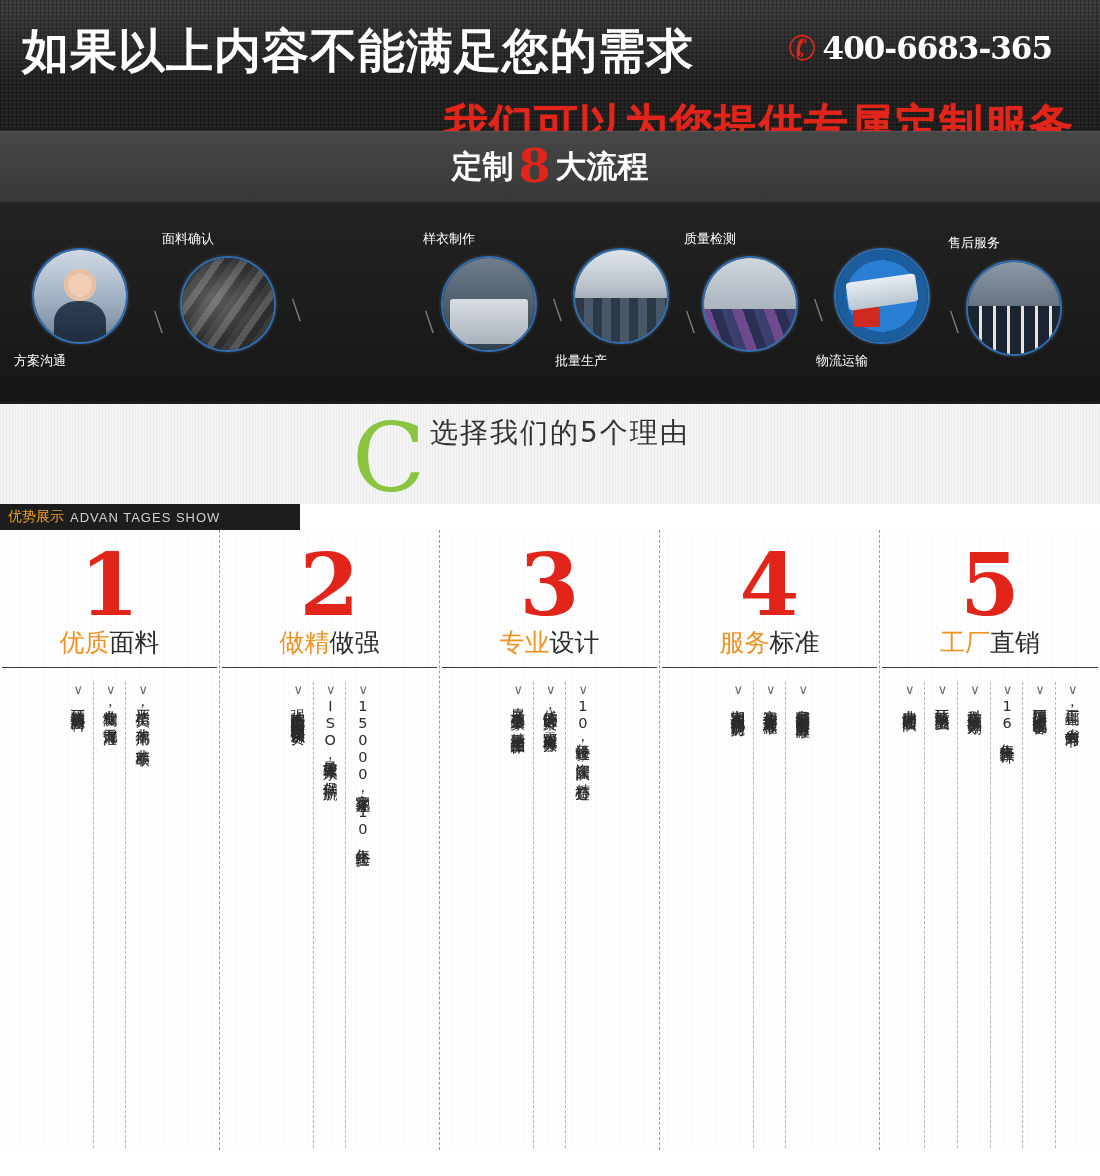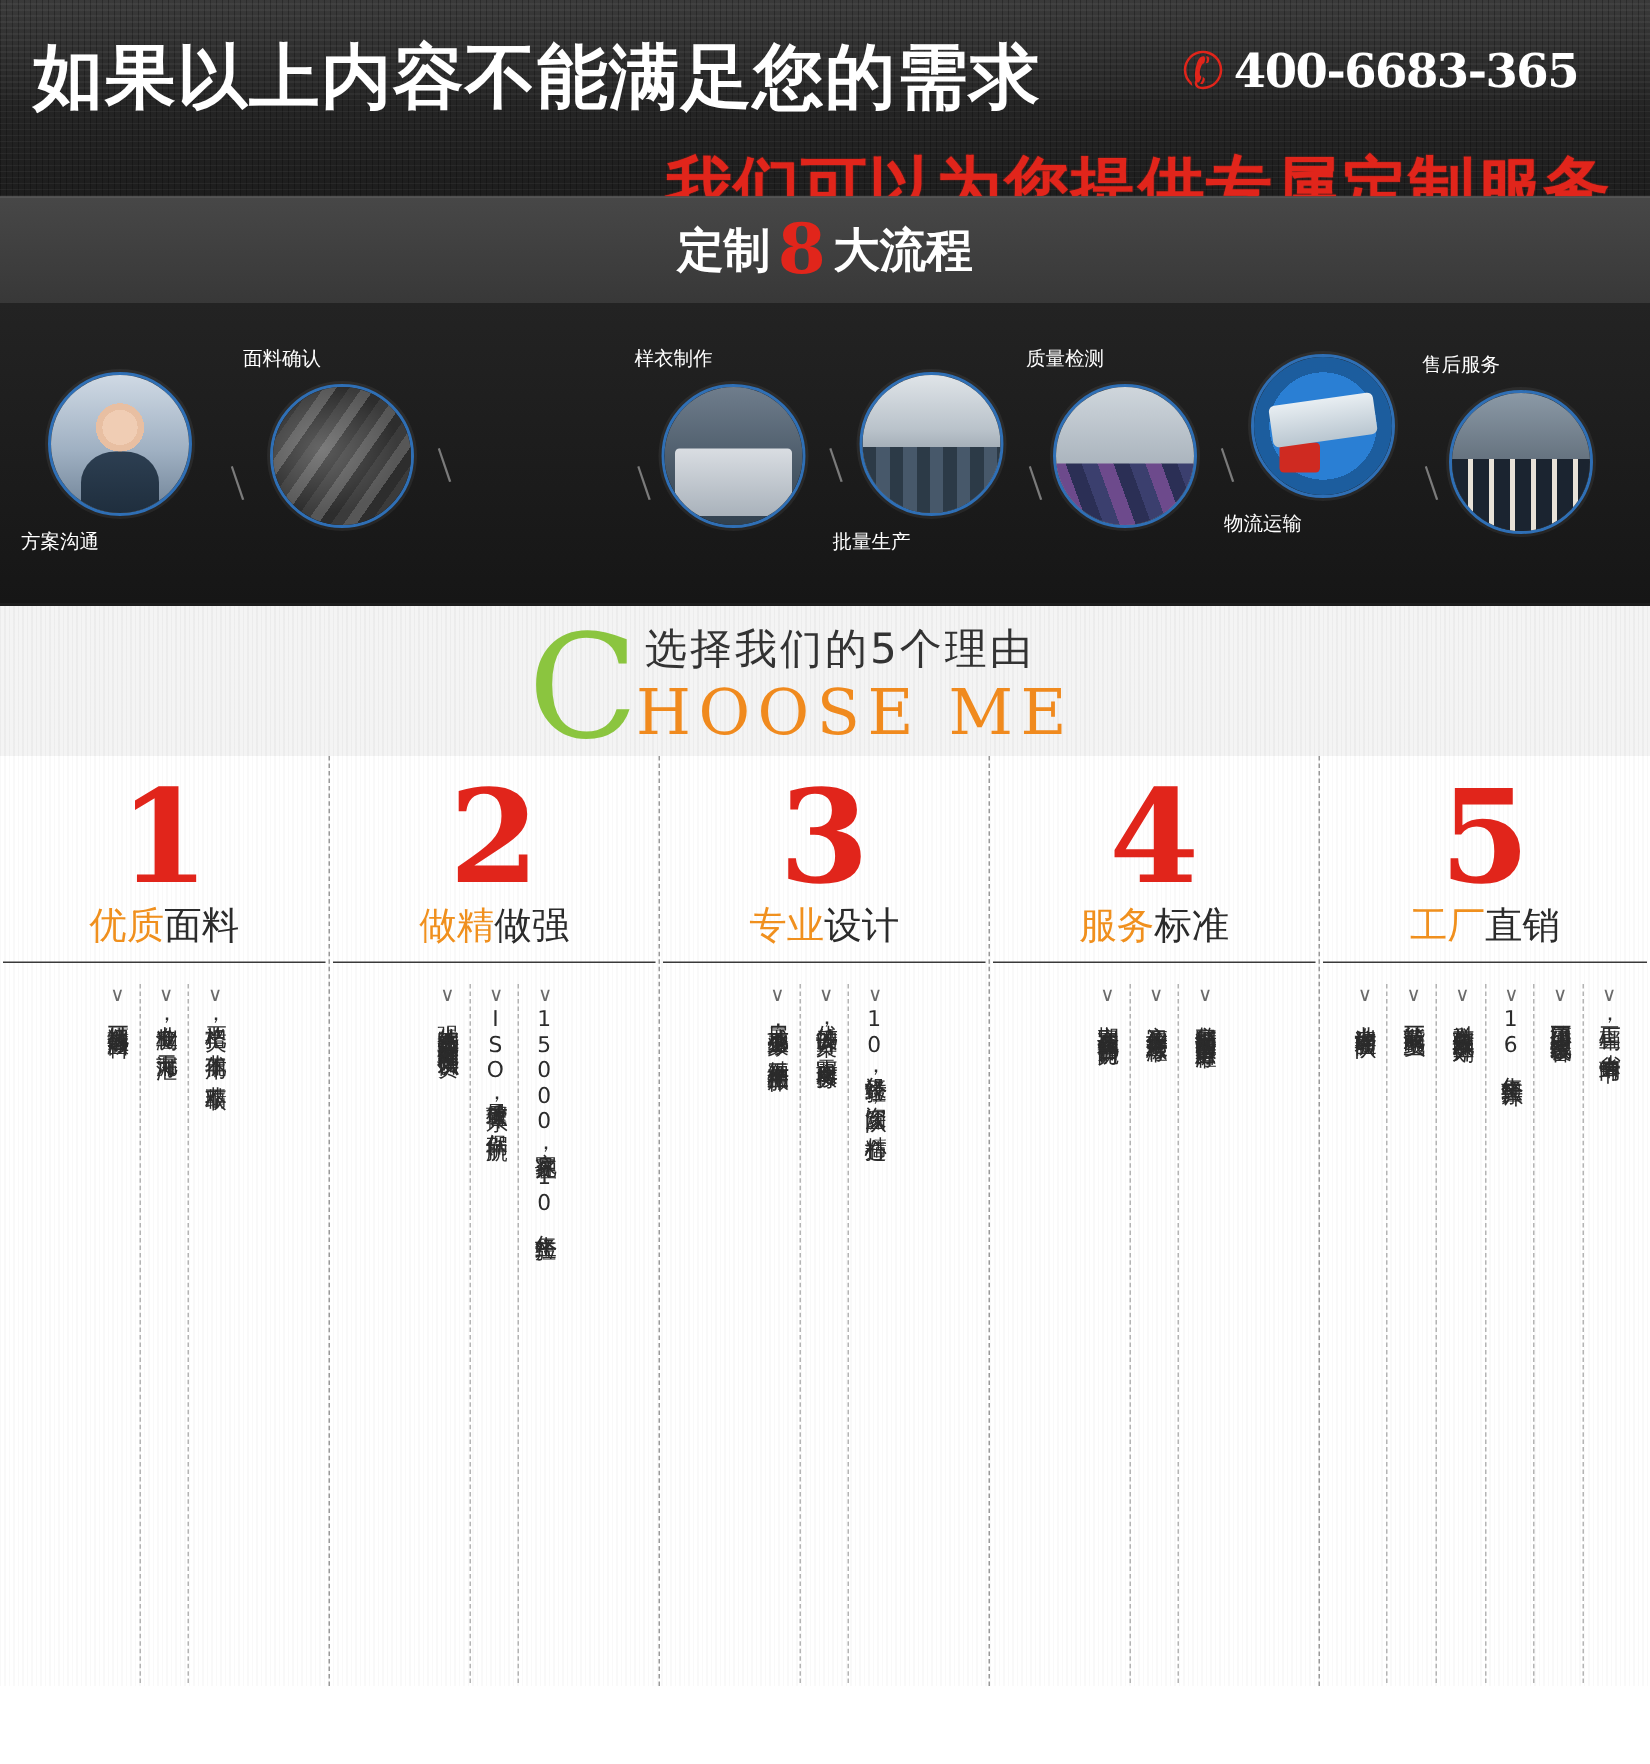--- a/index.html
+++ b/index.html
@@ -363,42 +363,45 @@
     <div class="arrow" style="left:680px; top:104px;">＼</div>
 
     <div class="pnode" style="left:684px; top:28px;">
       <div class="plabel above">质量检测</div>
       <div class="pcircle">
           <div class="ph ph-qc"></div>
         </div>
     </div>
     <div class="arrow" style="left:808px; top:92px;">＼</div>
 
-    <div class="pnode" style="left:816px; top:34px;">
+    <div class="pnode" style="left:816px; top:46px;">
       <div class="pcircle">
           <div class="ph ph-logistics"></div>
         </div>
       <div class="plabel">物流运输</div>
     </div>
     <div class="arrow" style="left:944px; top:104px;">＼</div>
 
     <div class="pnode" style="left:948px; top:32px;">
       <div class="plabel above">售后服务</div>
       <div class="pcircle">
           <div class="ph ph-team"></div>
         </div>
     </div>
   </div>
 
   <div class="choose">
     <div class="big-c">C</div>
     <div class="choose-cn">选择我们的5个理由</div>
-    <div class="choose-en">HOOSE  ME</div>
-  </div>
-
+  </div>
+
+  <div class="adv-bar">
+    <span class="adv-cn">优势展示</span>
+    <span class="adv-en">ADVAN TAGES SHOW</span>
+  </div>
 
   <div class="reasons">
 
     <div class="col">
       <div class="col-num">1</div>
       <div class="col-title">
         <span class="t-orange">优质</span><span class="t-dark">面料</span>
       </div>
       <div class="bullets">
         <div class="bullet"><span class="chk">∨</span><span>严格把关，非优不用 非精不取</span></div>

